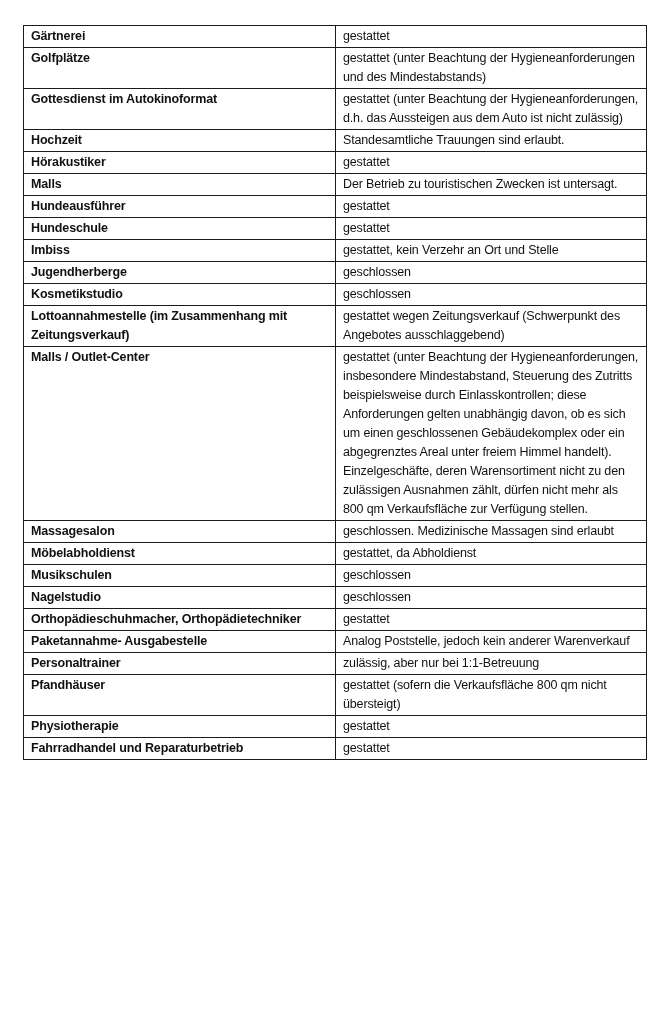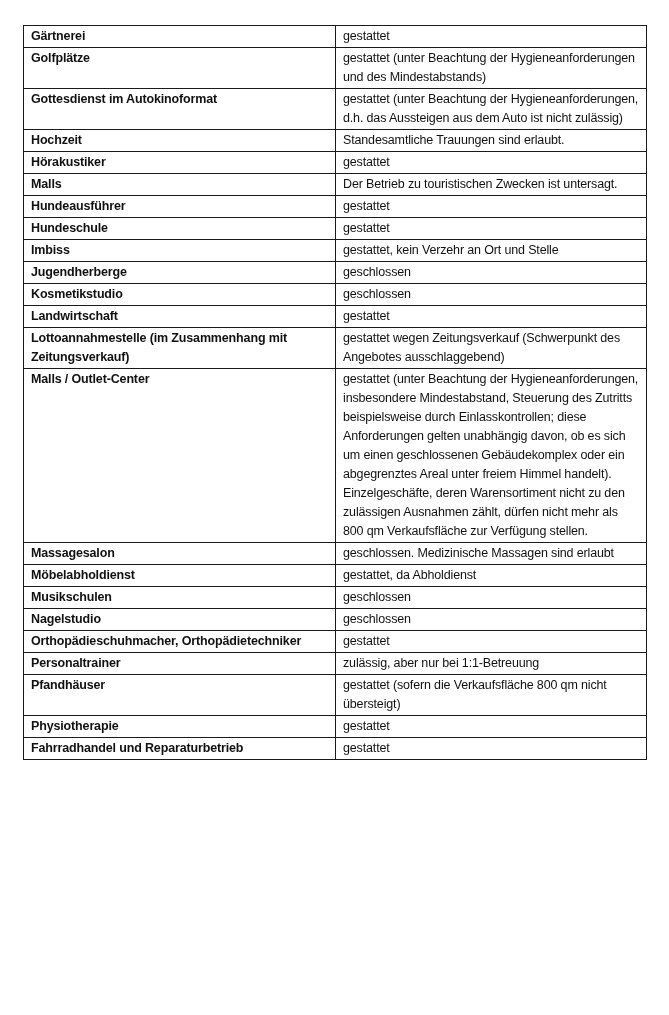--- a/index.html
+++ b/index.html
@@ -84,24 +84,20 @@
       </tr>
     <tr>
         <td class="col-name">Jugendherberge</td>
         <td class="col-status">geschlossen</td>
       </tr>
     <tr>
         <td class="col-name">Kosmetikstudio</td>
         <td class="col-status">geschlossen</td>
       </tr>
     <tr>
-        <td class="col-name">Landwirtschaft</td>
-        <td class="col-status">gestattet</td>
-      </tr>
-    <tr>
         <td class="col-name">Lottoannahmestelle (im Zusammenhang mit Zeitungsverkauf)</td>
         <td class="col-status">gestattet wegen Zeitungsverkauf (Schwerpunkt des Angebotes ausschlaggebend)</td>
       </tr>
     <tr>
         <td class="col-name">Malls / Outlet-Center</td>
         <td class="col-status">gestattet (unter Beachtung der Hygieneanforderungen, insbesondere Mindestabstand, Steuerung des Zutritts beispielsweise durch Einlasskontrollen; diese Anforderungen gelten unabhängig davon, ob es sich um einen geschlossenen Gebäudekomplex oder ein abgegrenztes Areal unter freiem Himmel handelt). Einzelgeschäfte, deren Warensortiment nicht zu den zulässigen Ausnahmen zählt, dürfen nicht mehr als 800 qm Verkaufsfläche zur Verfügung stellen.</td>
       </tr>
     <tr>
         <td class="col-name">Massagesalon</td>
         <td class="col-status">geschlossen. Medizinische Massagen sind erlaubt</td>
@@ -116,20 +112,24 @@
       </tr>
     <tr>
         <td class="col-name">Nagelstudio</td>
         <td class="col-status">geschlossen</td>
       </tr>
     <tr>
         <td class="col-name">Orthopädieschuhmacher, Orthopädietechniker</td>
         <td class="col-status">gestattet</td>
       </tr>
     <tr>
+        <td class="col-name">Paketannahme- Ausgabestelle</td>
+        <td class="col-status">Analog Poststelle, jedoch kein anderer Warenverkauf</td>
+      </tr>
+    <tr>
         <td class="col-name">Personaltrainer</td>
         <td class="col-status">zulässig, aber nur bei 1:1-Betreuung</td>
       </tr>
     <tr>
         <td class="col-name">Pfandhäuser</td>
         <td class="col-status">gestattet (sofern die Verkaufsfläche 800 qm nicht übersteigt)</td>
       </tr>
     <tr>
         <td class="col-name">Physiotherapie</td>
         <td class="col-status">gestattet</td>

